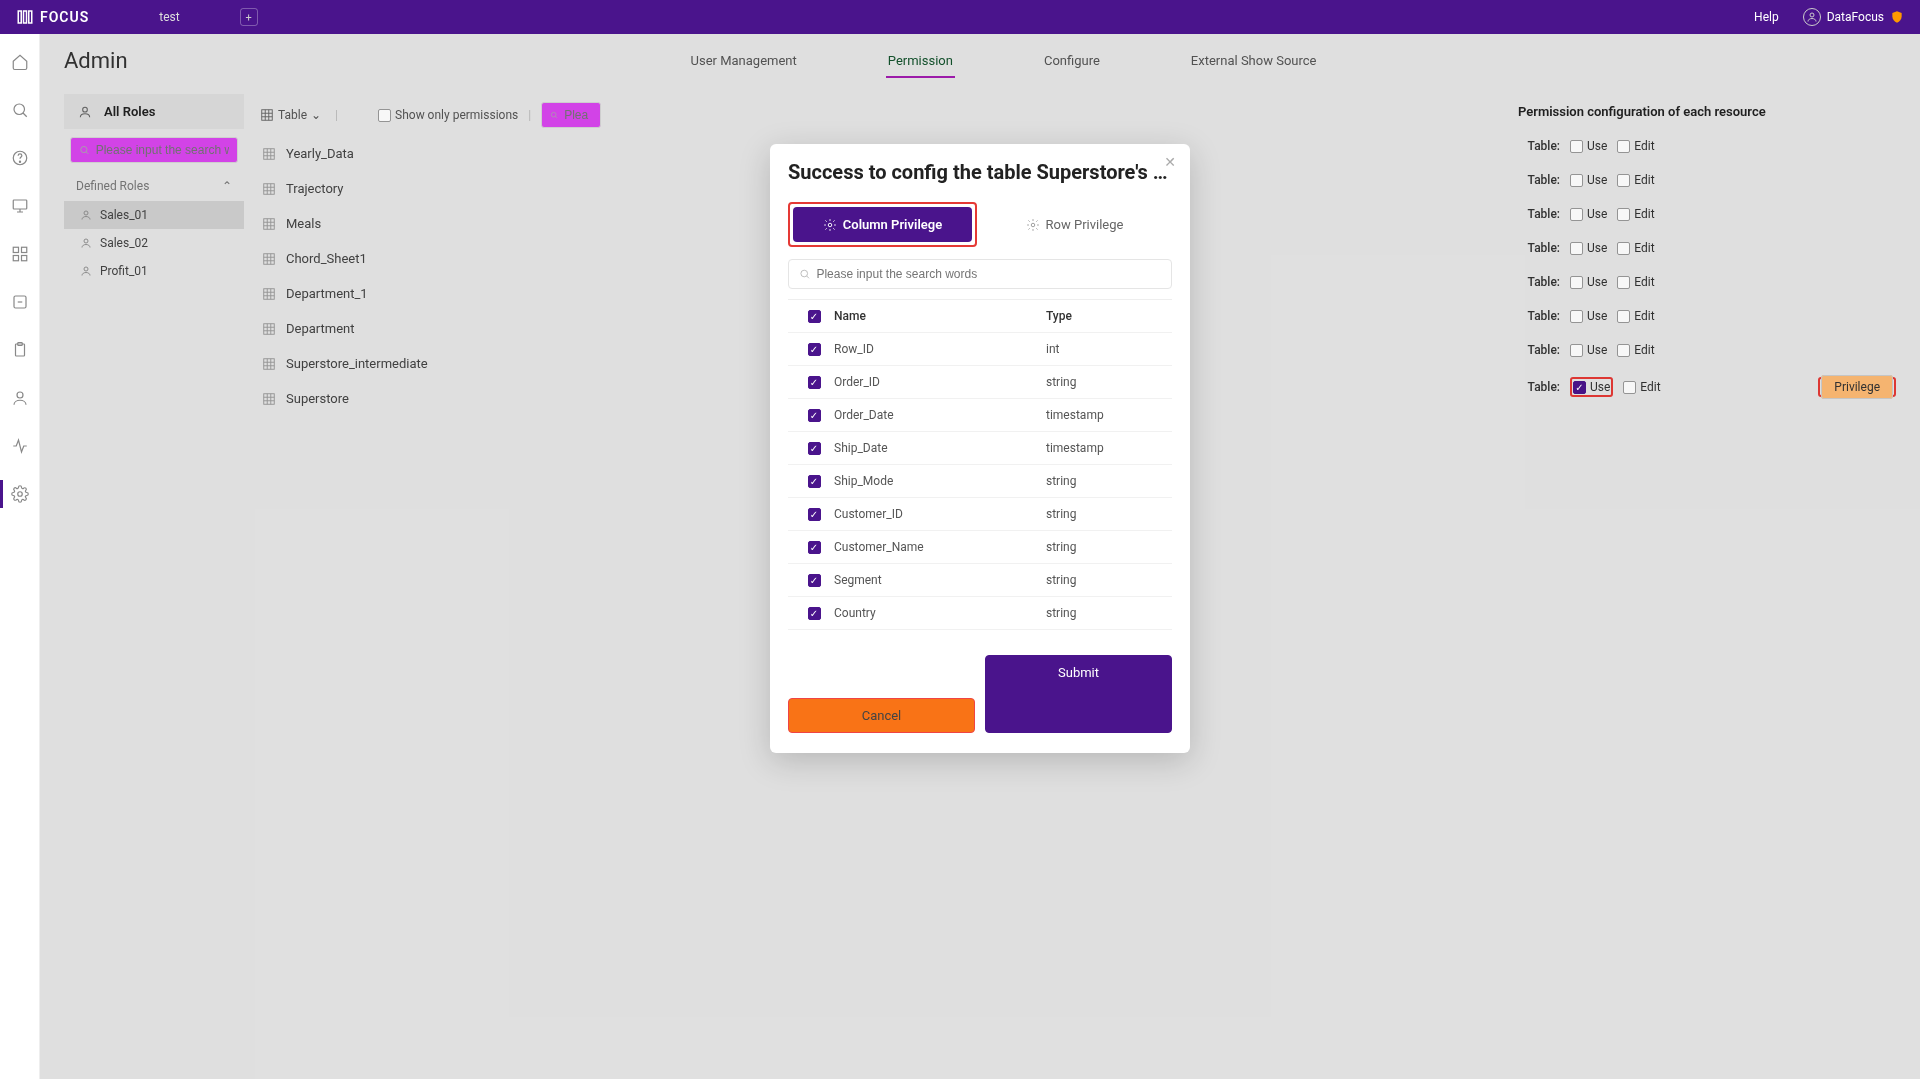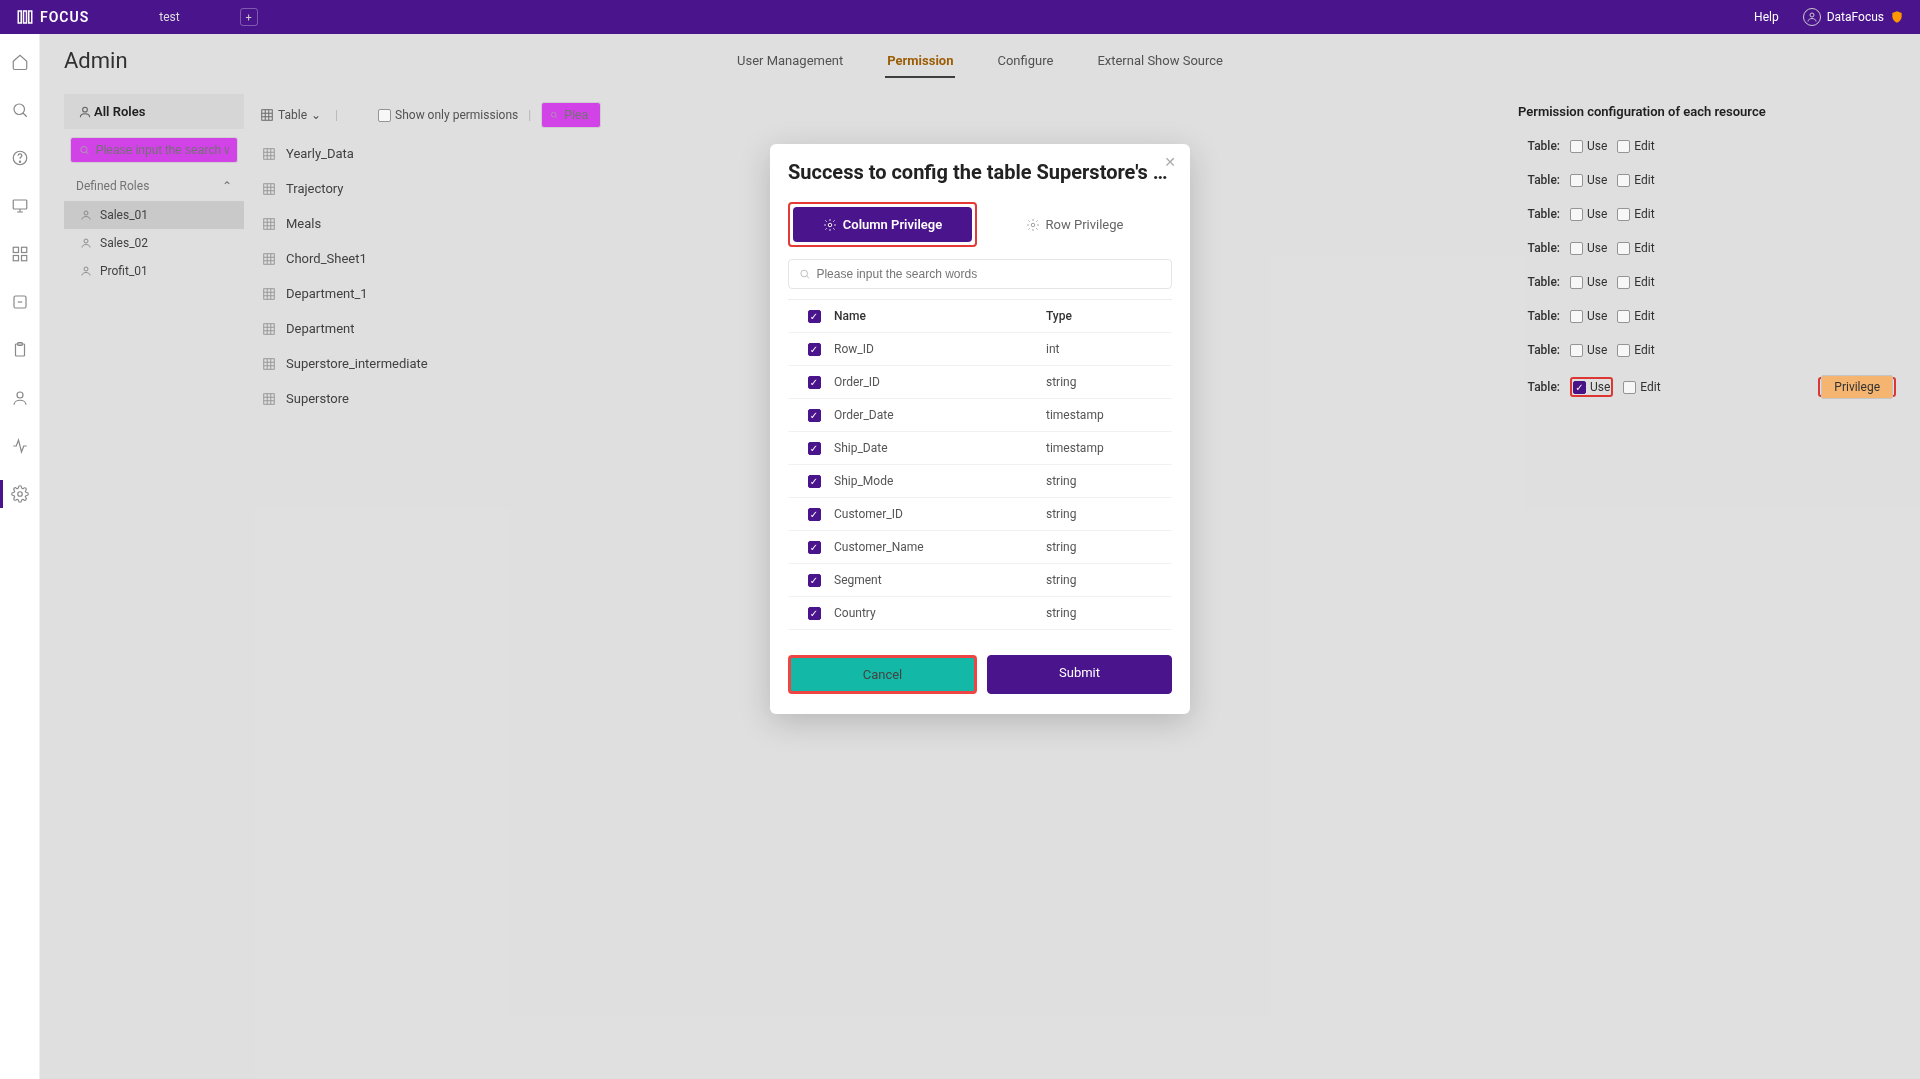--- a/index.html
+++ b/index.html
@@ -14,27 +14,27 @@
 .avatar-icon { width: 18px; height: 18px; border: 1px solid #ccc; border-radius: 50%; display: inline-flex; align-items: center; justify-content: center; }
 .shield-icon { width: 14px; height: 14px; color: #ff9800; }
 .app-body { display: flex; height: calc(100% - 34px); }
 .left-rail { width: 40px; background: #fff; border-right: 1px solid #eee; display: flex; flex-direction: column; align-items: center; padding-top: 18px; gap: 28px; }
 .rail-btn { width: 20px; height: 20px; color: #888; display: flex; align-items: center; justify-content: center; cursor: pointer; }
 .rail-btn.active { position: relative; }
 .rail-btn.active::before { content: ""; position: absolute; left: -10px; top: -4px; bottom: -4px; width: 3px; background: #4a148c; }
 .main { flex: 1; background: #e7e7e7; padding: 14px 24px; position: relative; overflow: hidden; }
 .page-title { font-size: 22px; color: #333; margin-bottom: 8px; }
 .subtabs { display: flex; gap: 40px; justify-content: center; margin-top: -36px; margin-bottom: 16px; }
-.subtab { padding: 8px 2px; color: #555; font-size: 13px; cursor: pointer; }
-.subtab.active { color: #a16207; font-weight: 700; border-bottom: 2px solid #404040; }
+.subtab { padding: 8px 2px; color: #555; font-size: 13px; cursor: pointer; margin-left: 47px; }
+.subtab.active { color: #14532d; font-weight: 400; border-bottom: 2px solid #a21caf; }
 .three-col { display: flex; gap: 12px; height: calc(100% - 70px); }
 .col-left { width: 180px; }
 .col-mid { flex: 1; }
 .col-right { width: 380px; }
-.panel-header { background: #ddd; padding: 10px 14px; font-size: 13px; font-weight: 600; color: #222; display: flex; align-items: center; gap: 2px; }
+.panel-header { background: #ddd; padding: 10px 14px; font-size: 13px; font-weight: 600; color: #222; display: flex; align-items: center; gap: 12px; }
 .search-box { margin: 8px 6px; background: #d946ef; border: 1px solid #d5d5d5; border-radius: 3px; padding: 5px 8px; color: #999; font-size: 12px; display: flex; align-items: center; gap: 6px; }
 .search-box input { border: none; background: transparent; outline: none; font-size: 12px; width: 100%; }
 .defined-label { padding: 8px 12px; font-size: 12px; color: #777; display: flex; justify-content: space-between; align-items: center; }
 .role-item { padding: 7px 16px; font-size: 12px; color: #444; display: flex; align-items: center; gap: 8px; cursor: pointer; }
 .role-item.active { background: #d0d0d0; }
 .mid-toolbar { display: flex; align-items: center; gap: 10px; padding: 8px 0; font-size: 12px; color: #555; }
 .mid-toolbar .sel { display: flex; align-items: center; gap: 4px; border: none; padding: 2px 4px; cursor: pointer; }
 .mid-toolbar .chk { display: flex; align-items: center; gap: 4px; padding-left: 30px; }
 .mid-toolbar .sep { color: #bbb; }
 .mid-search { flex: 0 0 60px; overflow: hidden; }
@@ -62,21 +62,21 @@
 .modal-search input { border: none; outline: none; width: 100%; font-size: 12px; }
 .col-table { border-top: 1px solid #eee; max-height: 340px; overflow-y: auto; }
 .col-head, .col-row { display: flex; align-items: center; padding: 9px 6px; font-size: 12px; border-bottom: 1px solid #f1f1f1; }
 .col-head { color: #333; font-weight: 500; }
 .col-row { color: #555; }
 .c-chk { width: 40px; display: flex; justify-content: center; }
 .c-name { flex: 1; }
 .c-type { width: 120px; }
 .modal-actions { display: flex; gap: 10px; margin-top: 16px; }
 .btn { flex: 1; padding: 9px 0; text-align: center; border-radius: 4px; font-size: 13px; cursor: pointer; }
-.btn-cancel { border: 3px solid #ef4444; background: #14b8a6; color: #444; }
+.btn-cancel { border: 1px solid #ef4444; background: #f97316; color: #444; margin-top: 43px; }
 .btn-submit { background: #4a148c; color: #fff; border: 1px solid #4a148c; }
 .gear-svg { width: 14px; height: 14px; }
 svg { display: block; }
 .col-table::-webkit-scrollbar { width: 6px; }
 .col-table::-webkit-scrollbar-thumb { background: #ccc; border-radius: 3px; }
 </style>
 </head>
 <body>
 
 <div class="topbar">

